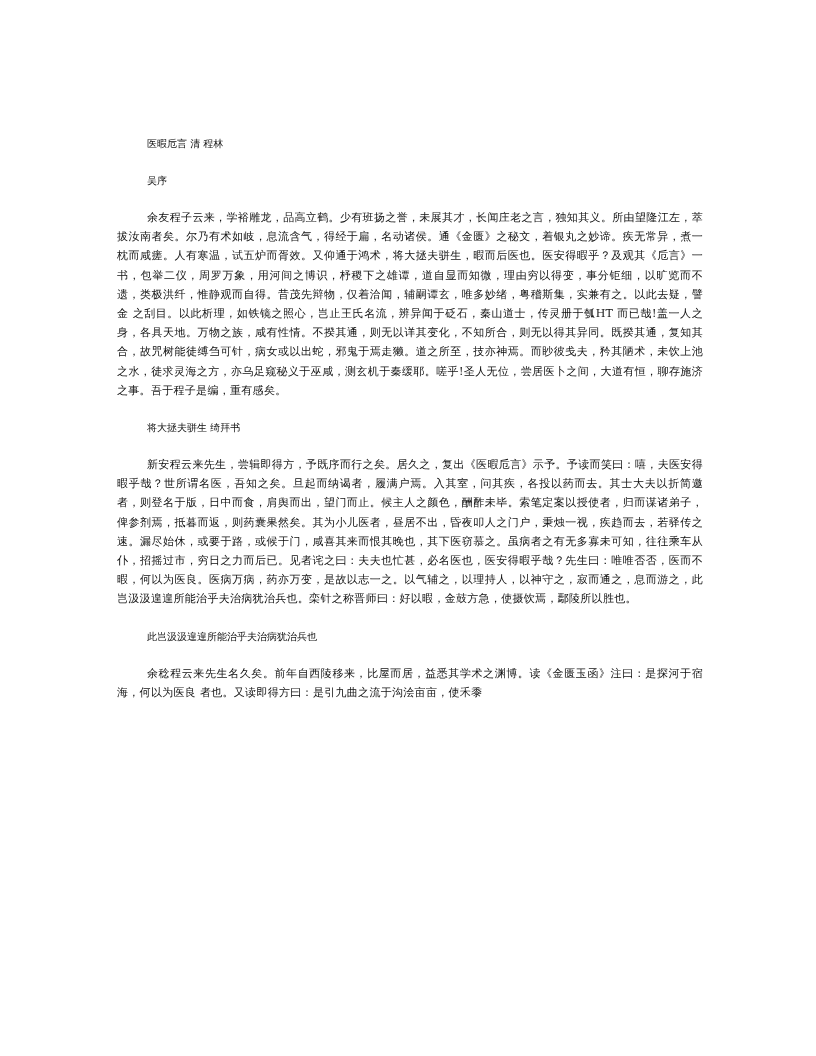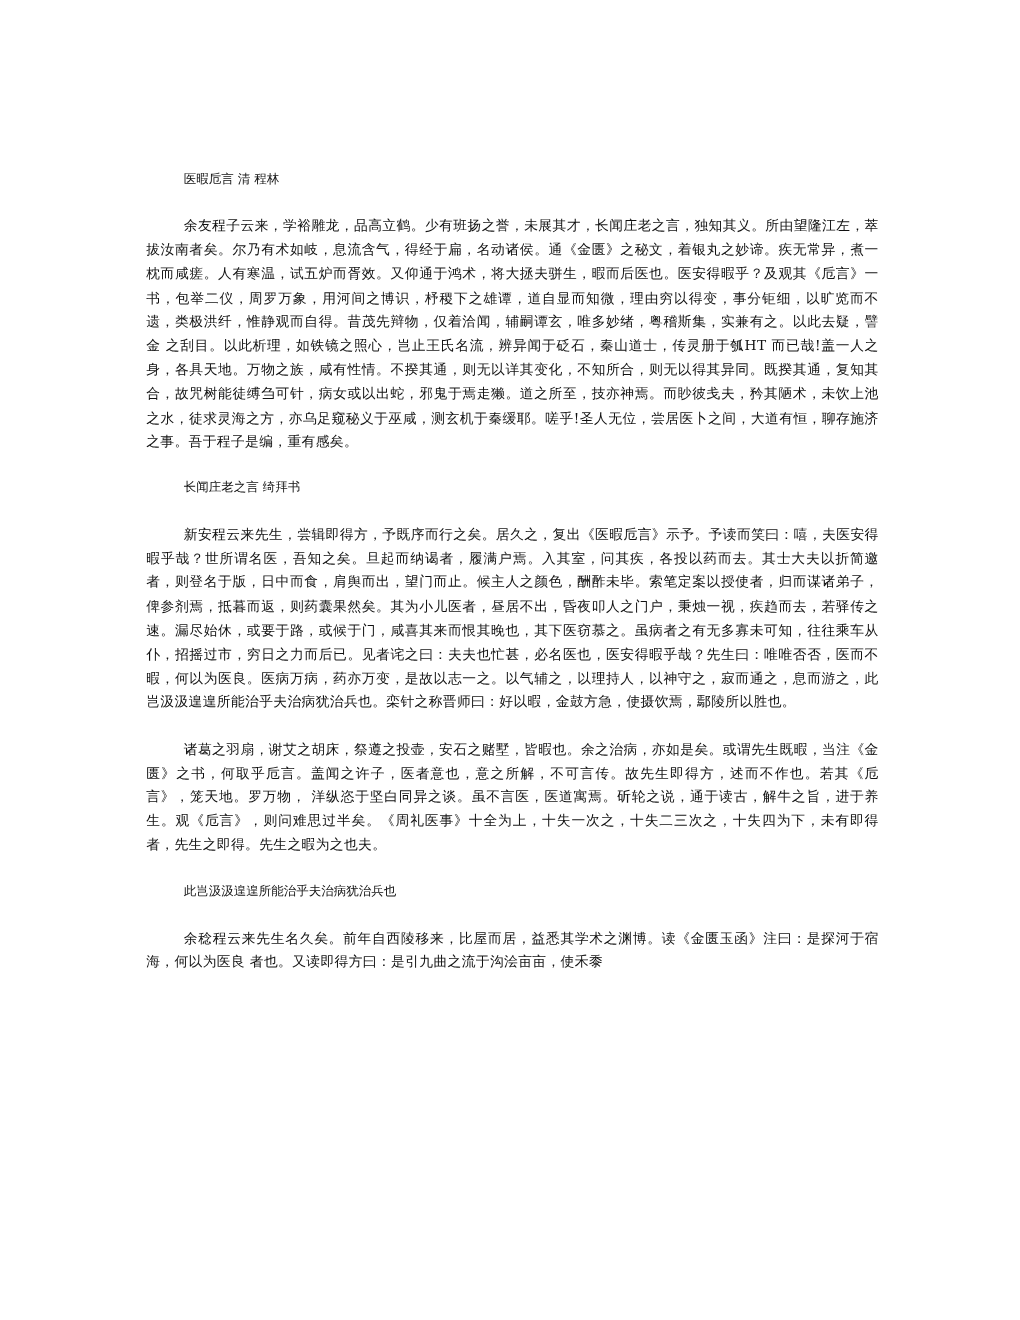--- a/index.html
+++ b/index.html
@@ -8,21 +8,21 @@
   .page { position: absolute; left: 117px; top: 134px; width: 586px; }
   .heading { font-size: 10px; line-height: 19px; padding-left: 30px; margin: 0 0 18px 0; white-space: nowrap; }
   .para { font-size: 11px; line-height: 19.2px; margin: 0 0 18px 0; text-indent: 30px; text-align: justify; letter-spacing: 0.3px; }
 </style>
 </head>
 <body>
 
 <div class="page">
   <p class="heading">医暇卮言 清 程林</p>
 
+  <p class="heading">吴序</p>
   <p class="para">余友程子云来，学裕雕龙，品高立鹤。少有班扬之誉，未展其才，长闻庄老之言，独知其义。所由望隆江左，萃拔汝南者矣。尔乃有术如岐，息流含气，得经于扁，名动诸侯。通《金匮》之秘文，着银丸之妙谛。疾无常异，煮一枕而咸瘥。人有寒温，试五炉而胥效。又仰通于鸿术，将大拯夫骈生，暇而后医也。医安得暇乎？及观其《卮言》一书，包举二仪，周罗万象，用河间之博识，杼稷下之雄谭，道自显而知微，理由穷以得变，事分钜细，以旷览而不遗，类极洪纤，惟静观而自得。昔茂先辩物，仅着洽闻，辅嗣谭玄，唯多妙绪，粤稽斯集，实兼有之。以此去疑，譬金 之刮目。以此析理，如铁镜之照心，岂止王氏名流，辨异闻于砭石，秦山道士，传灵册于瓠HT 而已哉!盖一人之身，各具天地。万物之族，咸有性情。不揆其通，则无以详其变化，不知所合，则无以得其异同。既揆其通，复知其合，故咒树能徒缚刍可针，病女或以出蛇，邪鬼于焉走獭。道之所至，技亦神焉。而眇彼戋夫，矜其陋术，未饮上池之水，徒求灵海之方，亦乌足窥秘义于巫咸，测玄机于秦缓耶。嗟乎!圣人无位，尝居医卜之间，大道有恒，聊存施济之事。吾于程子是编，重有感矣。</p>
-  <p class="heading">长闻庄老之言 绮拜书</p>
+  <p class="heading">将大拯夫骈生 绮拜书</p>
 
   <p class="para">新安程云来先生，尝辑即得方，予既序而行之矣。居久之，复出《医暇卮言》示予。予读而笑曰：嘻，夫医安得暇乎哉？世所谓名医，吾知之矣。旦起而纳谒者，履满户焉。入其室，问其疾，各投以药而去。其士大夫以折简邀者，则登名于版，日中而食，肩舆而出，望门而止。候主人之颜色，酬酢未毕。索笔定案以授使者，归而谋诸弟子，俾参剂焉，抵暮而返，则药囊果然矣。其为小儿医者，昼居不出，昏夜叩人之门户，秉烛一视，疾趋而去，若驿传之速。漏尽始休，或要于路，或候于门，咸喜其来而恨其晚也，其下医窃慕之。虽病者之有无多寡未可知，往往乘车从仆，招摇过市，穷日之力而后已。见者诧之曰：夫夫也忙甚，必名医也，医安得暇乎哉？先生曰：唯唯否否，医而不暇，何以为医良。医病万病，药亦万变，是故以志一之。以气辅之，以理持人，以神守之，寂而通之，息而游之，此岂汲汲遑遑所能治乎夫治病犹治兵也。栾针之称晋师曰：好以暇，金鼓方急，使摄饮焉，鄢陵所以胜也。</p>
-  <p class="para">诸葛之羽扇，谢艾之胡床，祭遵之投壶，安石之赌墅，皆暇也。余之治病，亦如是矣。或谓先生既暇，当注《金匮》之书，何取乎卮言。盖闻之许子，医者意也，意之所解，不可言传。故先生即得方，述而不作也。若其《卮言》，笼天地。罗万物， 洋纵恣于坚白同异之谈。虽不言医，医道寓焉。斫轮之说，通于读古，解牛之旨，进于养生。观《卮言》，则问难思过半矣。《周礼医事》十全为上，十失一次之，十失二三次之，十失四为下，未有即得者，先生之即得。先生之暇为之也夫。</p>
   <p class="heading">此岂汲汲遑遑所能治乎夫治病犹治兵也</p>
 
   <p class="para">余稔程云来先生名久矣。前年自西陵移来，比屋而居，益悉其学术之渊博。读《金匮玉函》注曰：是探河于宿海，何以为医良 者也。又读即得方曰：是引九曲之流于沟浍亩亩，使禾黍</p>
 </div>
 
 </body></html>

